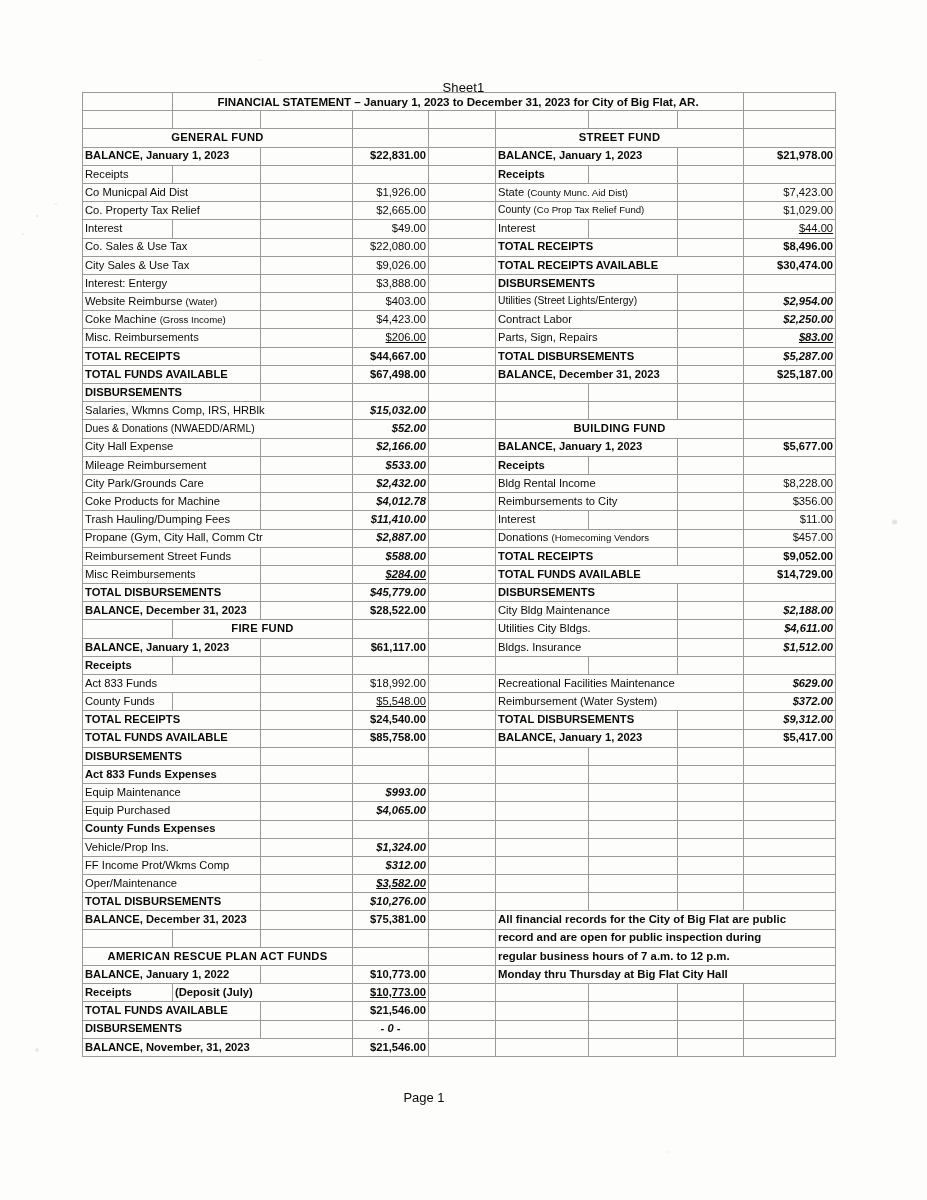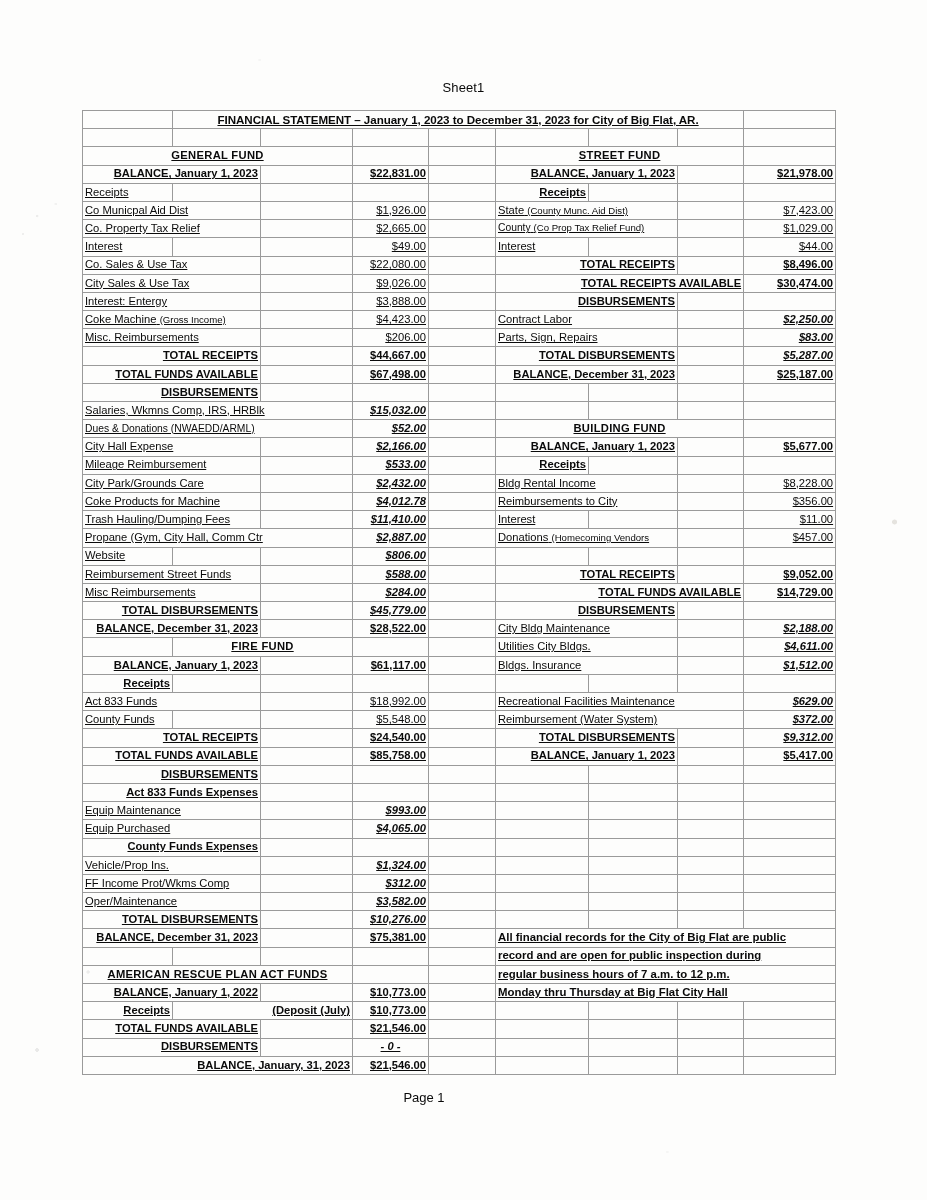--- a/index.html
+++ b/index.html
@@ -45,24 +45,23 @@
     position: absolute;
     top: 1090px;
     left: 0;
     width: 848px;
     text-align: center;
     font-size: 13px;
   }
 
   .grid-wrap {
     position: absolute;
-    top: 110px;
+    top: 92px;
     left: 82px;
     width: 753px;
-    text-decoration: underline;
   }
 
   table.fin {
     border-collapse: collapse;
     table-layout: fixed;
     width: 753px;
     font-size: 11.2px;
   }
   table.fin td {
     border: 1px solid #9a9a9a;
@@ -79,21 +78,21 @@
   col.c2 { width: 88px; }
   col.c3 { width: 92px; }
   col.c4 { width: 76px; }
   col.c5 { width: 67px; }
   col.c6 { width: 93px; }
   col.c7 { width: 89px; }
   col.c8 { width: 66px; }
   col.c9 { width: 92px; }
 
   
-  .b        { font-weight: bold; text-align: right; }
+  .b        { font-weight: bold; }
   .ital     { font-style: italic; font-weight: bold; }
   .ctr      { text-align: center; }
   .right    { text-align: right; padding-right: 3px; }
   .indent1  { padding-left: 9px; }
   .indent2  { padding-left: 13px; }
   .fundhdr  { font-weight: bold; text-align: center; letter-spacing: .3px; }
   .small    { font-size: 9.6px; text-align: center; }
   .uline    { text-decoration: underline; text-align: right; }
   .notice   { font-weight: bold; font-size: 11.4px; padding-left: 3px; }
   .title-cell {
@@ -228,20 +227,29 @@
   <tr>
     <td colspan="2" class="indent1"><span>Interest: Entergy</span></td>
     <td></td>
     <td class="right">$3,888.00</td>
     <td></td>
     <td colspan="2" class="b">DISBURSEMENTS</td>
     <td></td>
     <td></td>
   </tr>
 
+  <tr>
+    <td colspan="2" class="indent1"><span>Website Reimburse</span> <span class="small">(Water)</span></td>
+    <td></td>
+    <td class="right">$403.00</td>
+    <td></td>
+    <td colspan="2" class="indent1 nowrapsm">Utilities (Street Lights/Entergy)</td>
+    <td></td>
+    <td class="right ital">$2,954.00</td>
+  </tr>
 
   <tr>
     <td colspan="2" class="indent1"><span>Coke Machine</span> <span class="small">(Gross Income)</span></td>
     <td></td>
     <td class="right">$4,423.00</td>
     <td></td>
     <td colspan="2" class="indent1">Contract Labor</td>
     <td></td>
     <td class="right ital">$2,250.00</td>
   </tr>
@@ -359,31 +367,20 @@
 
   <tr>
     <td colspan="3" class="indent1">Propane (Gym, City Hall, Comm Ctr</td>
     <td class="right ital">$2,887.00</td>
     <td></td>
     <td colspan="2" class="indent1"><span>Donations</span> <span class="small">(Homecoming Vendors</span></td>
     <td></td>
     <td class="right">$457.00</td>
   </tr>
 
-  <tr>
-    <td class="indent1">Website</td>
-    <td></td>
-          <td></td>
-    <td class="right ital">$806.00</td>
-    <td></td>
-    <td></td>
-    <td></td>
-    <td></td>
-    <td></td>
-  </tr>
 
   <tr>
     <td colspan="2" class="indent1">Reimbursement Street Funds</td>
     <td></td>
     <td class="right ital">$588.00</td>
     <td></td>
     <td colspan="2" class="b">TOTAL RECEIPTS</td>
     <td></td>
     <td class="right b">$9,052.00</td>
   </tr>
@@ -646,21 +643,21 @@
     <td></td>
     <td class="ctr ital">- 0 -</td>
     <td></td>
     <td></td>
     <td></td>
     <td></td>
     <td></td>
   </tr>
 
   <tr>
-    <td colspan="3" class="b">BALANCE, January, 31, 2023</td>
+    <td colspan="3" class="b">BALANCE, November, 31, 2023</td>
     <td class="right b">$21,546.00</td>
     <td></td>
     <td></td>
     <td></td>
     <td></td>
     <td></td>
   </tr>
 
   </tbody>
 </table>

